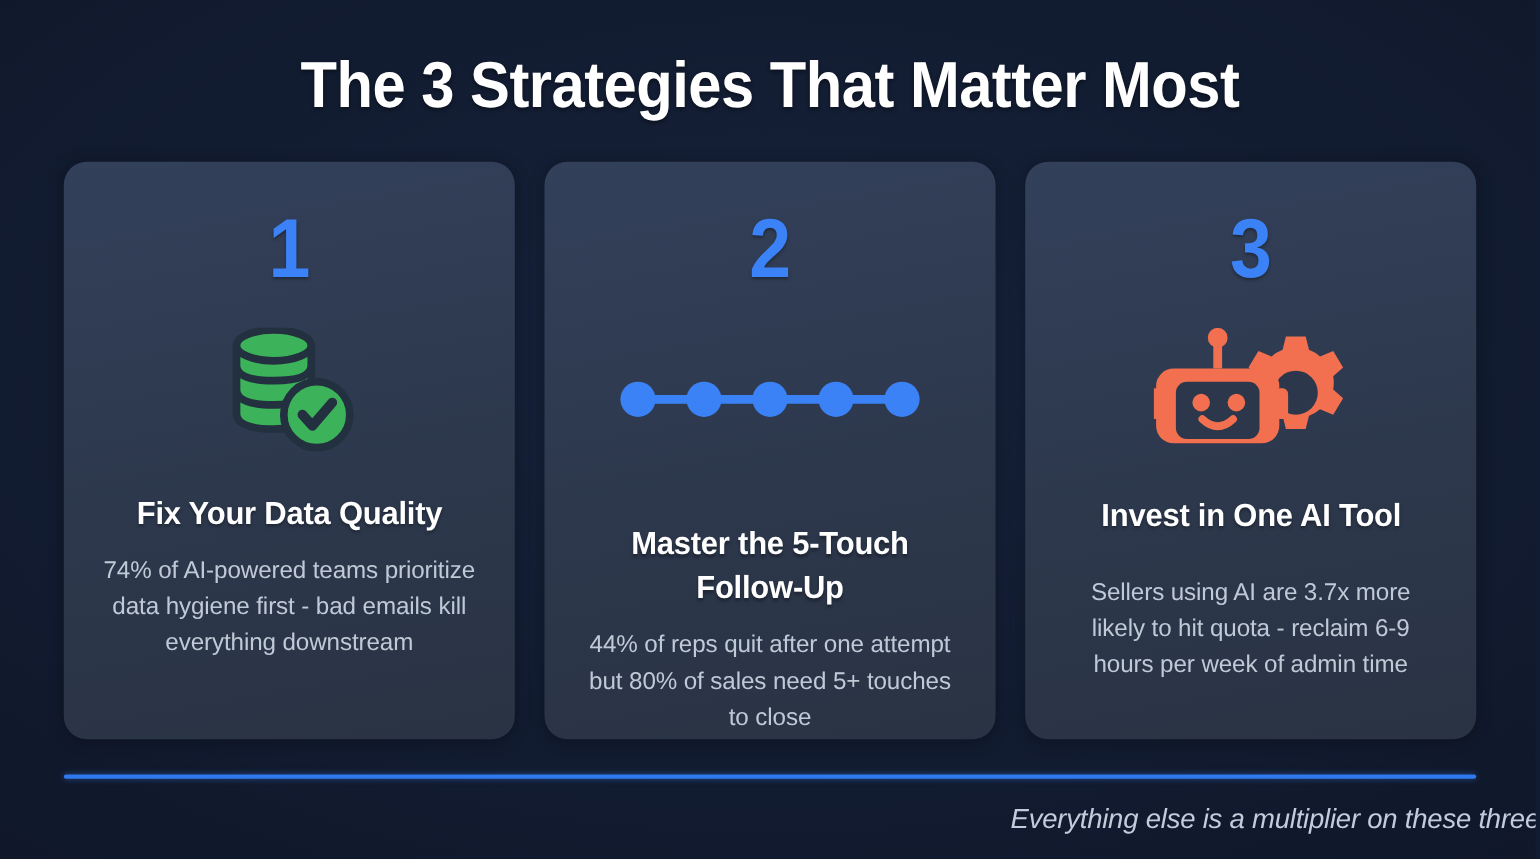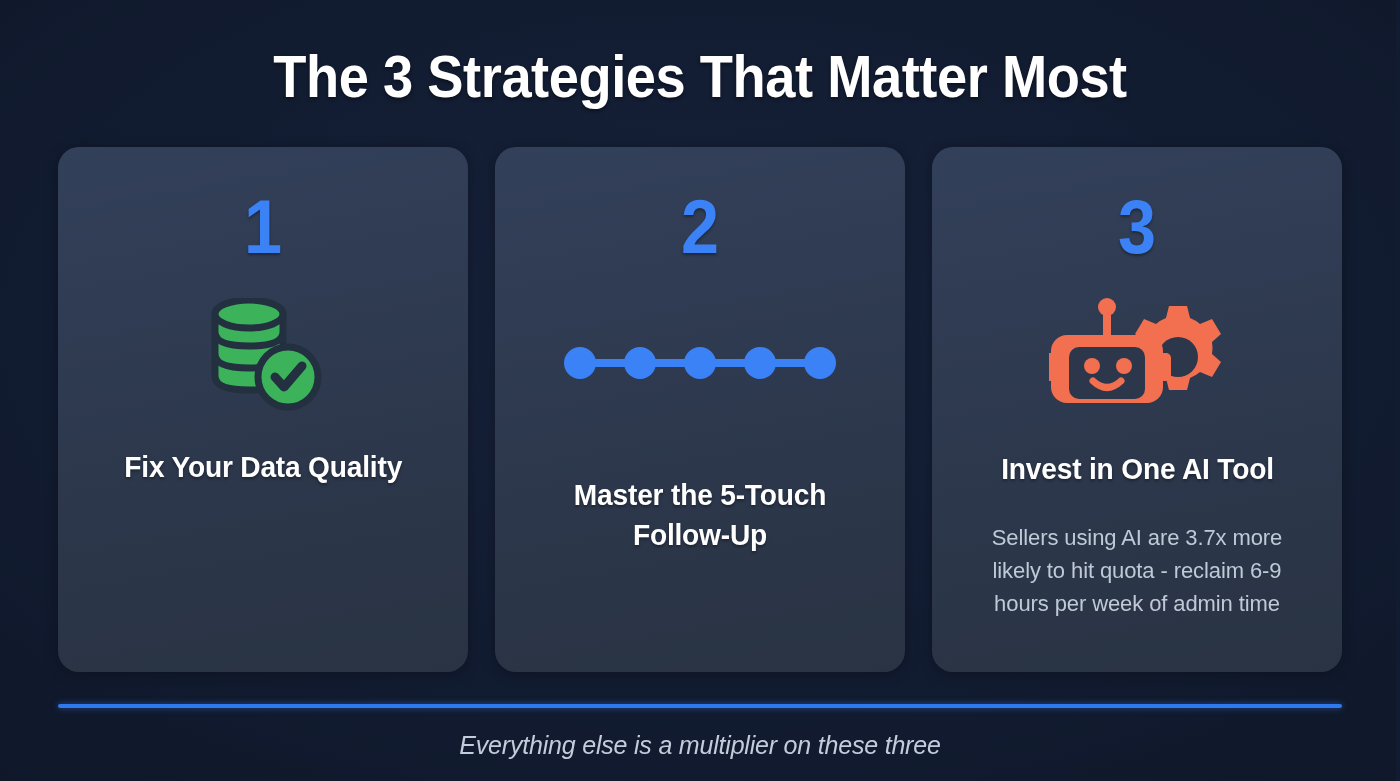--- a/index.html
+++ b/index.html
@@ -123,21 +123,21 @@
     border-radius: 2px;
     background: #2f79ef;
     box-shadow: 0 0 6px rgba(59,130,246,0.5);
   }
 
   #footer-note {
     position: absolute;
     left: 0;
     top: 728px;
     width: 1400px;
-    text-align: center;
+    text-align: right;
     font-size: 25px;
     font-style: italic;
     color: #c3ccda;
     line-height: 34px;
     letter-spacing: -0.2px;
   }
 </style>
 </head>
 <body>
 
@@ -161,37 +161,39 @@
             <path d="M16 34 q0 14 34 14 q34 0 34 -14 l0 -18 l-68 0 Z"></path>
             <ellipse cx="50" cy="16" rx="34" ry="14"></ellipse>
           </g>
 
           <circle cx="89" cy="79" r="30" fill="#3cb35a" stroke="#23303f" stroke-width="7"></circle>
           <path d="M76 79 l9 10 l18 -21" fill="none" stroke="#23303f" stroke-width="9" stroke-linecap="round" stroke-linejoin="round"></path>
         </svg>
       </div>
 
       <div class="card-heading">Fix Your Data Quality</div>
+      <div class="card-body">74% of AI-powered teams prioritize data hygiene first - bad emails kill everything downstream</div>
     </div>
 
     <div class="card" id="card-2">
       <div class="card-number">2</div>
 
       <div class="card-icon">
         <svg width="274" height="34" viewBox="0 0 274 34" aria-hidden="true">
           <line x1="17" y1="17" x2="257" y2="17" stroke="#3b82f6" stroke-width="8" stroke-linecap="round"></line>
           <circle cx="17" cy="17" r="16" fill="#3b82f6"></circle>
           <circle cx="77" cy="17" r="16" fill="#3b82f6"></circle>
           <circle cx="137" cy="17" r="16" fill="#3b82f6"></circle>
           <circle cx="197" cy="17" r="16" fill="#3b82f6"></circle>
           <circle cx="257" cy="17" r="16" fill="#3b82f6"></circle>
         </svg>
       </div>
 
       <div class="card-heading">Master the 5-Touch Follow-Up</div>
+      <div class="card-body">44% of reps quit after one attempt but 80% of sales need 5+ touches to close</div>
     </div>
 
     <div class="card" id="card-3">
       <div class="card-number">3</div>
 
       <div class="card-icon">
         <svg width="176" height="118" viewBox="0 0 176 118" aria-hidden="true">
 
           <g fill="#f2704f">
             <path d="M120 8 h18 l3 12 a34 34 0 0 1 10 6 l12 -5 l9 15 l-9 8 a34 34 0 0 1 0 12

